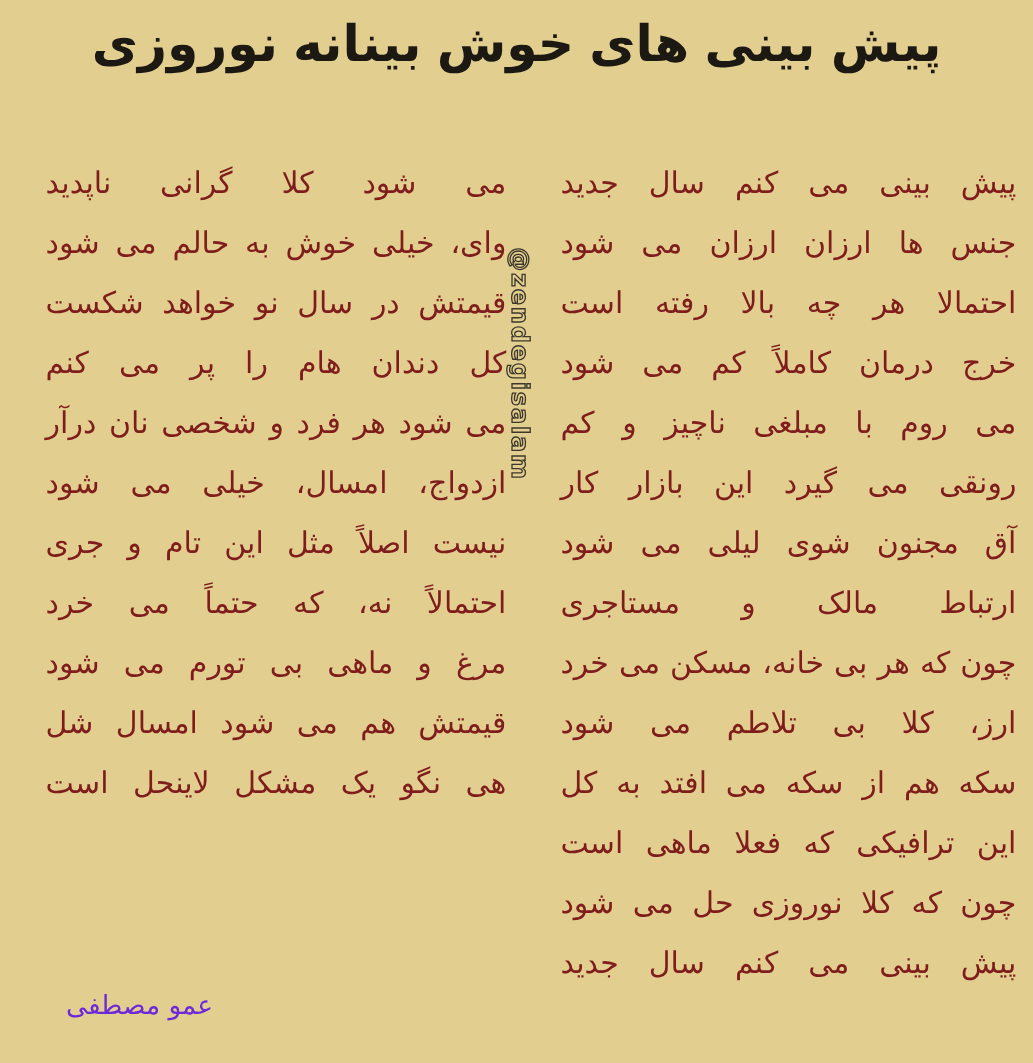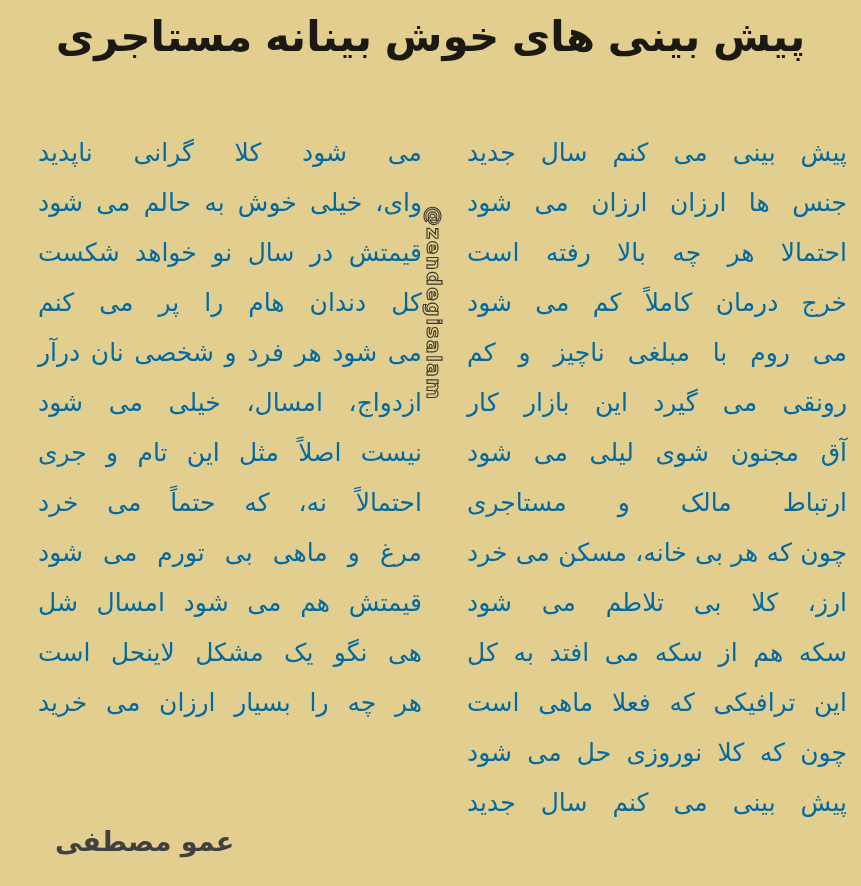--- a/index.html
+++ b/index.html
@@ -19,21 +19,21 @@
     direction:rtl;
     font-size:42px;
     font-weight:bold;
     color:#1c1913;
     word-spacing:-2px;
   }
   .col {
     position:absolute;
     top:128px;
     direction:rtl;
-    color:#0369a1;
+    color:#7f1d1d;
     font-size:25px;
   }
   .col-right { right:14px;  width:380px; }
   .col-left  { left:38px;   width:384px; }
   .pline {
     height:50px;
     line-height:50px;
     text-align:justify;
     text-align-last:justify;
     text-justify:inter-word;
@@ -47,31 +47,31 @@
     font-weight:bold;
     letter-spacing:1.5px;
     color:rgba(226,207,144,0.15);
     -webkit-text-stroke:1.1px #3d372b;
   }
   .signature {
     position:absolute;
     left:55px;
     top:826px;
     direction:rtl;
-    font-size:27px;
-    font-weight:bold;
-    color:#404040;
+    font-size:22px;
+    font-weight:normal;
+    color:#6d28d9;
   }
 </style>
 </head>
 <body>
 
 <div class="page">
 
-  <h1 class="title">پیش بینی های خوش بینانه مستاجری</h1>
+  <h1 class="title">پیش بینی های خوش بینانه نوروزی</h1>
 
   <div class="col col-right">
     <div class="pline">پیش بینی می کنم سال جدید</div>
     <div class="pline">جنس ها ارزان ارزان می شود</div>
     <div class="pline">احتمالا هر چه بالا رفته است</div>
     <div class="pline">خرج درمان کاملاً کم می شود</div>
     <div class="pline">می روم با مبلغی ناچیز و کم</div>
     <div class="pline">رونقی می گیرد این بازار کار</div>
     <div class="pline">آق مجنون شوی لیلی می شود</div>
     <div class="pline">ارتباط مالک و مستاجری</div>
@@ -88,20 +88,19 @@
     <div class="pline">وای، خیلی خوش به حالم می شود</div>
     <div class="pline">قیمتش در سال نو خواهد شکست</div>
     <div class="pline">کل دندان هام را پر می کنم</div>
     <div class="pline">می شود هر فرد و شخصی نان درآر</div>
     <div class="pline">ازدواج، امسال، خیلی می شود</div>
     <div class="pline">نیست اصلاً مثل این تام و جری</div>
     <div class="pline">احتمالاً نه، که حتماً می خرد</div>
     <div class="pline">مرغ و ماهی بی تورم می شود</div>
     <div class="pline">قیمتش هم می شود امسال شل</div>
     <div class="pline">هی نگو یک مشکل لاینحل است</div>
-    <div class="pline">هر چه را بسیار ارزان می خرید</div>
   </div>
 
   <div class="watermark">@zendegisalam</div>
 
   <div class="signature">عمو مصطفی</div>
 
 </div>
 
 </body></html>

